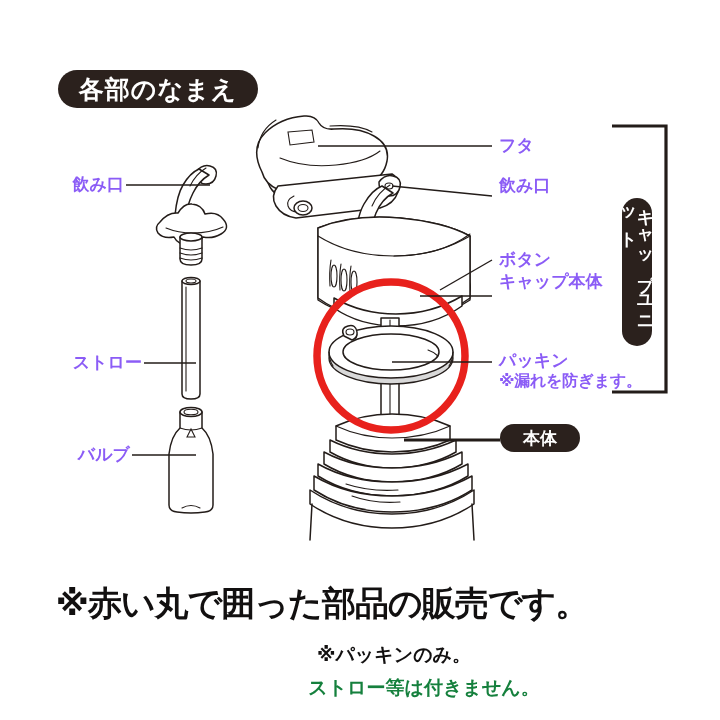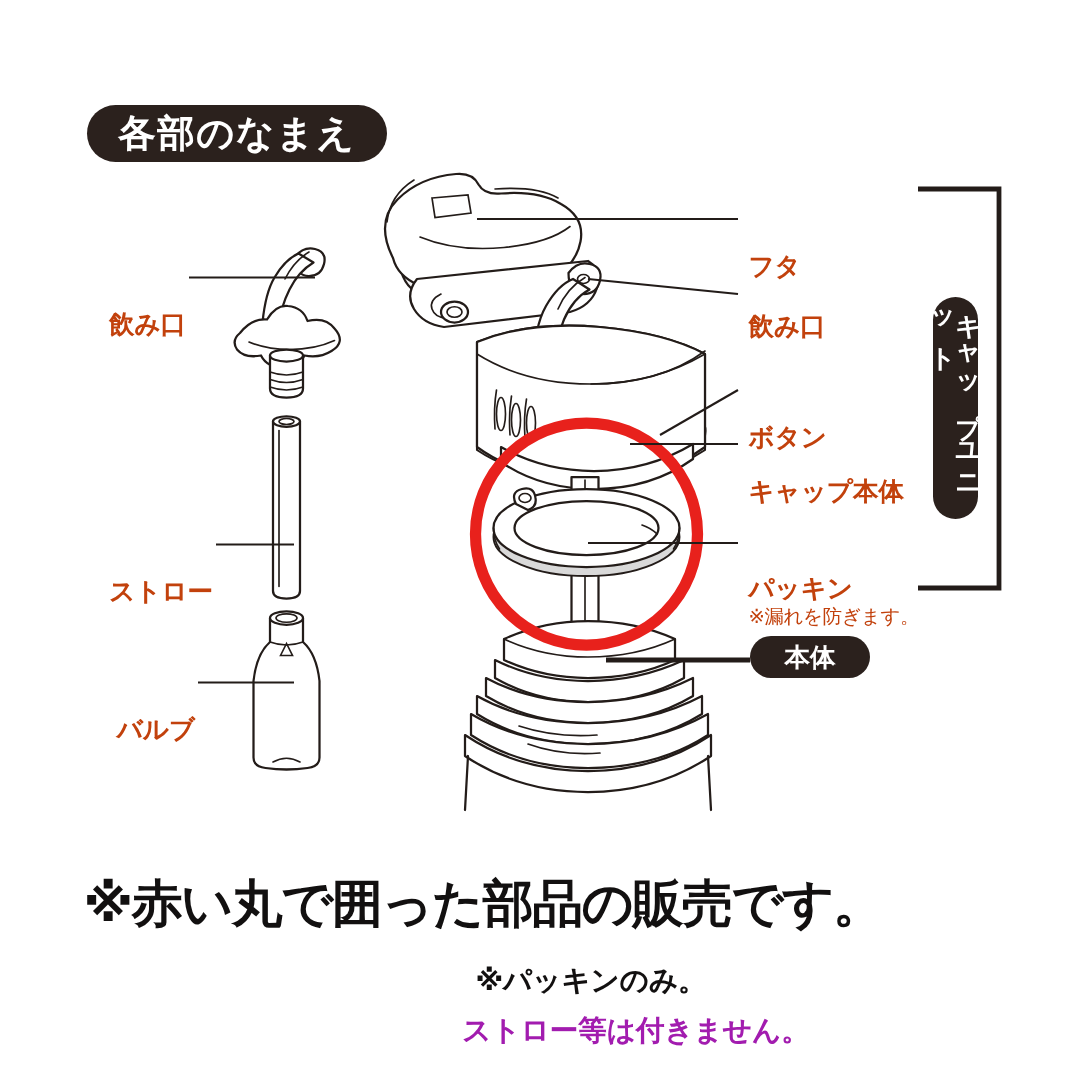--- a/index.html
+++ b/index.html
@@ -36,28 +36,27 @@
     font-size: 25px;
     font-weight: bold;
     letter-spacing: 1px;
     line-height: 1;
   }
   
   .lbl {
     position: absolute;
     font-size: 17px;
     font-weight: bold;
-    color: #c2410c;
+    color: #8b5cf6;
     line-height: 1.15;
     white-space: nowrap;
-    margin-top: 32px;
   }
   .lbl.sub {
-    font-size: 13px;
-    font-weight: normal;
+    font-size: 16px;
+    font-weight: bold;
     letter-spacing: -0.3px;
   }
   .lbl-left {
     text-align: right;
   }
   
   .pill {
     position: absolute;
     background: #2b211d;
     border-radius: 999px;
@@ -105,21 +104,21 @@
     box-sizing: border-box;
   }
   .notice-sub2 {
     position: absolute;
     left: 0;
     top: 678px;
     width: 698px;
     text-align: center;
     font-size: 19px;
     font-weight: bold;
-    color: #a21caf;
+    color: #15803d;
     line-height: 1;
     padding-left: 150px;
     box-sizing: border-box;
   }
   
   svg.layer {
     position: absolute;
     left: 0;
     top: 0;
     width: 720px;
@@ -273,21 +272,21 @@
 
   <div class="lbl" style="left:499px; top:136px;">
     <span>フタ</span>
   </div>
   <div class="lbl" style="left:499px; top:176px;">
     <span>飲み口</span>
   </div>
   <div class="lbl" style="left:499px; top:250px;text-align:center;">
     <span>ボタン</span>
   </div>
-  <div class="lbl" style="left:499px; top:286px;">
+  <div class="lbl" style="left:499px; top:272px;">
     <span>キャップ本体</span>
   </div>
   <div class="lbl" style="left:499px; top:351px;">
     <span>パッキン</span>
   </div>
   <div class="lbl sub" style="left:499px; top:372px;">
     <span>※漏れを防ぎます。</span>
   </div>
 
   <div class="pill pill-vertical" style="left:622px; top:198px; width:30px; height:148px;">

